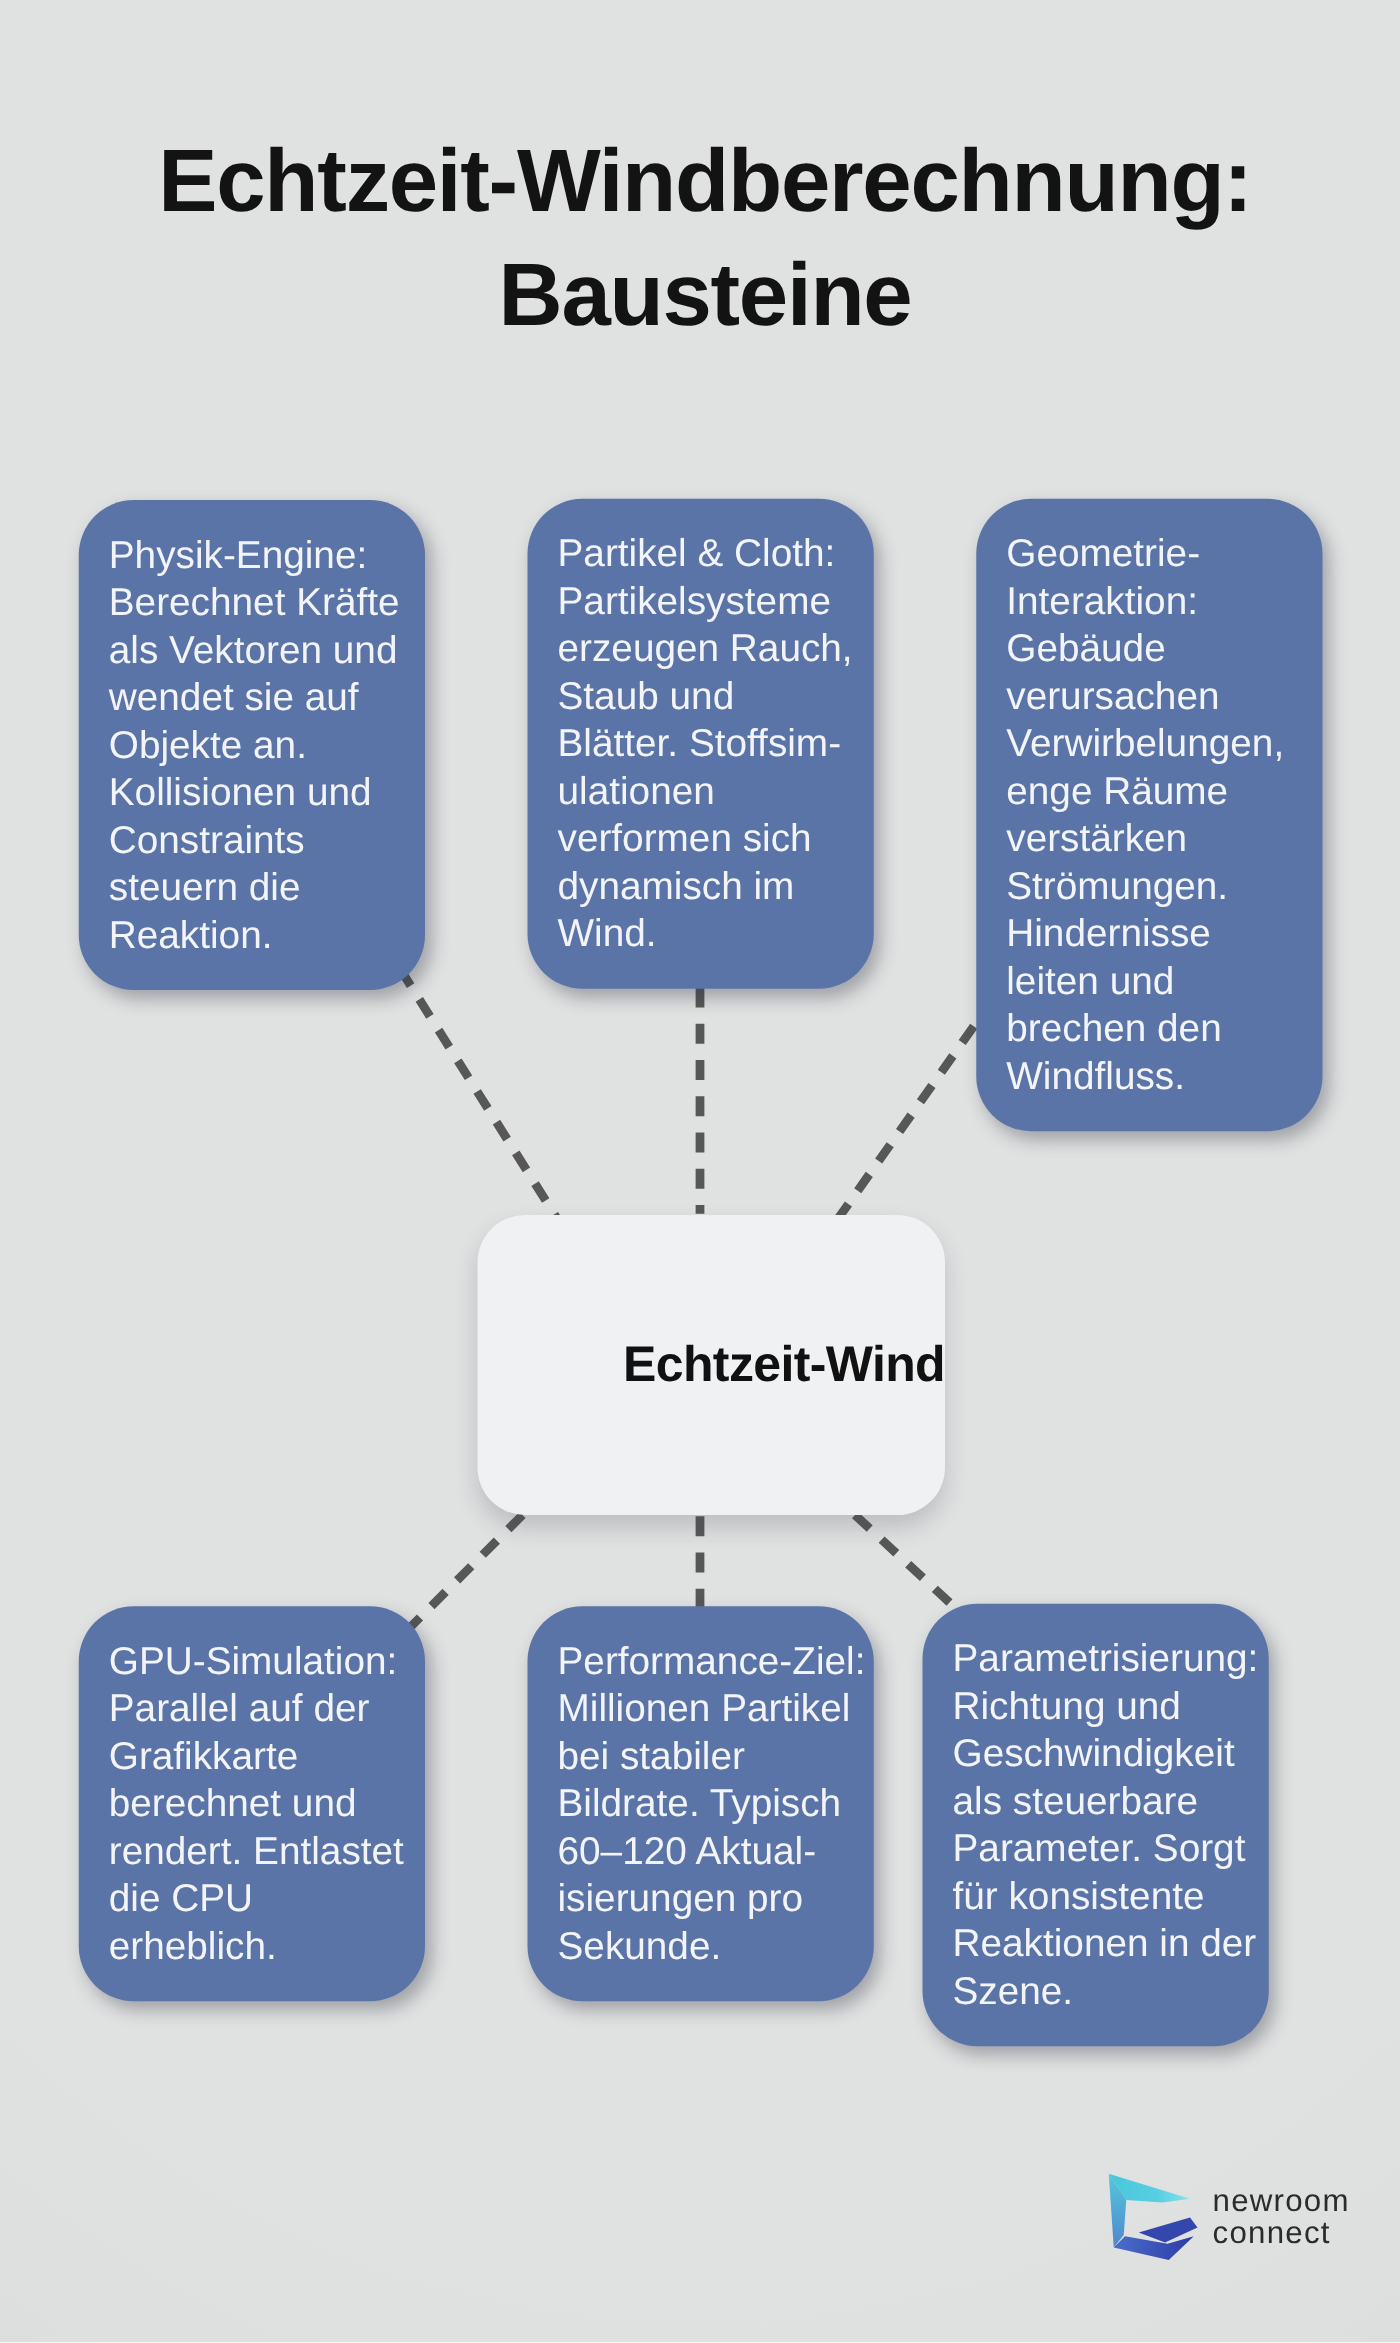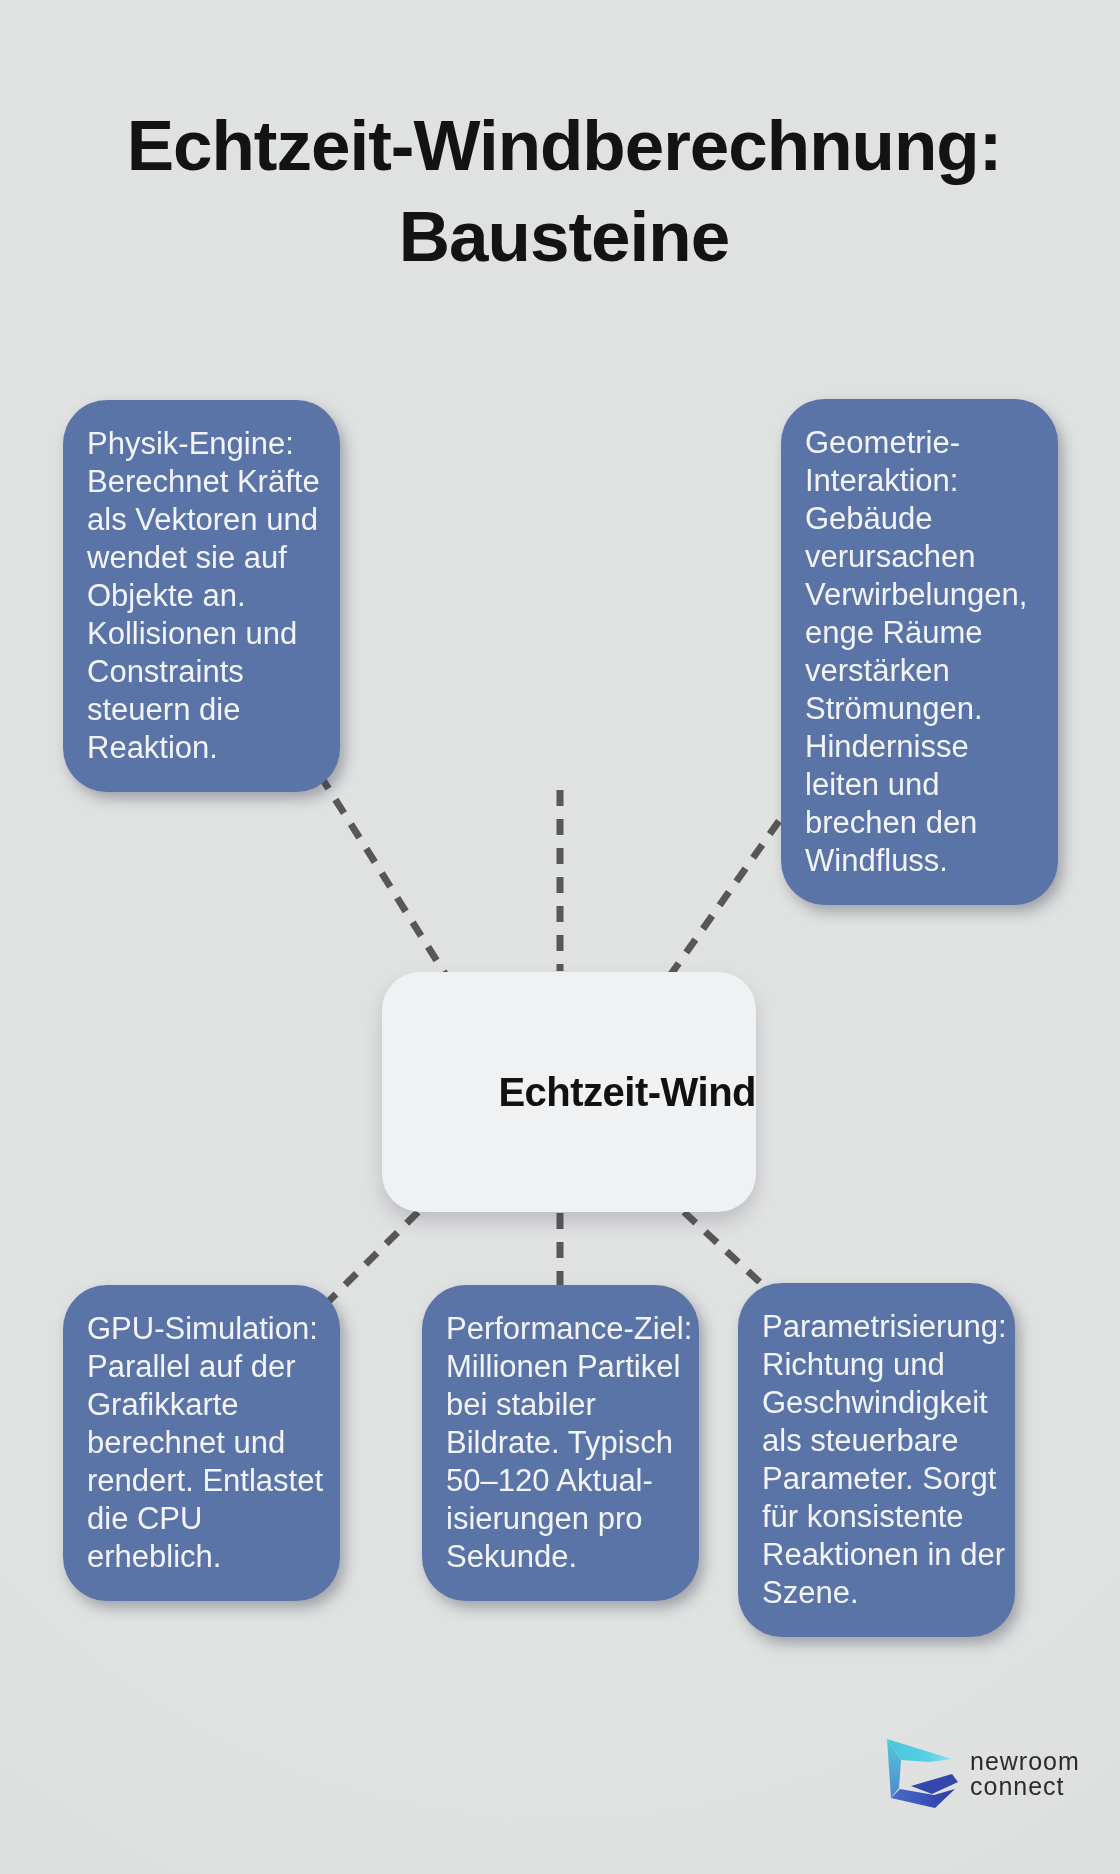--- a/index.html
+++ b/index.html
@@ -113,20 +113,31 @@
 Berechnet Kräfte
 als Vektoren und
 wendet sie auf
 Objekte an.
 Kollisionen und
 Constraints
 steuern die
 Reaktion.</div>
   </div>
 
+  <div class="node" style="left:422px; top:399px;">
+    <div class="node-text">Partikel &amp; Cloth:
+Partikelsysteme
+erzeugen Rauch,
+Staub und
+Blätter. Stoffsim-
+ulationen
+verformen sich
+dynamisch im
+Wind.</div>
+  </div>
 
   <div class="node" style="left:63px; top:1285px;">
     <div class="node-text">GPU-Simulation:
 Parallel auf der
 Grafikkarte
 berechnet und
 rendert. Entlastet
 die CPU
 erheblich.</div>
   </div>
@@ -144,21 +155,21 @@
 leiten und
 brechen den
 Windfluss.</div>
   </div>
 
   <div class="node" style="left:422px; top:1285px;">
     <div class="node-text">Performance-Ziel:
 Millionen Partikel
 bei stabiler
 Bildrate. Typisch
-50–120 Aktual-
+60–120 Aktual-
 isierungen pro
 Sekunde.</div>
   </div>
 
   <div class="node" style="left:738px; top:1283px;">
     <div class="node-text">Parametrisierung:
 Richtung und
 Geschwindigkeit
 als steuerbare
 Parameter. Sorgt

